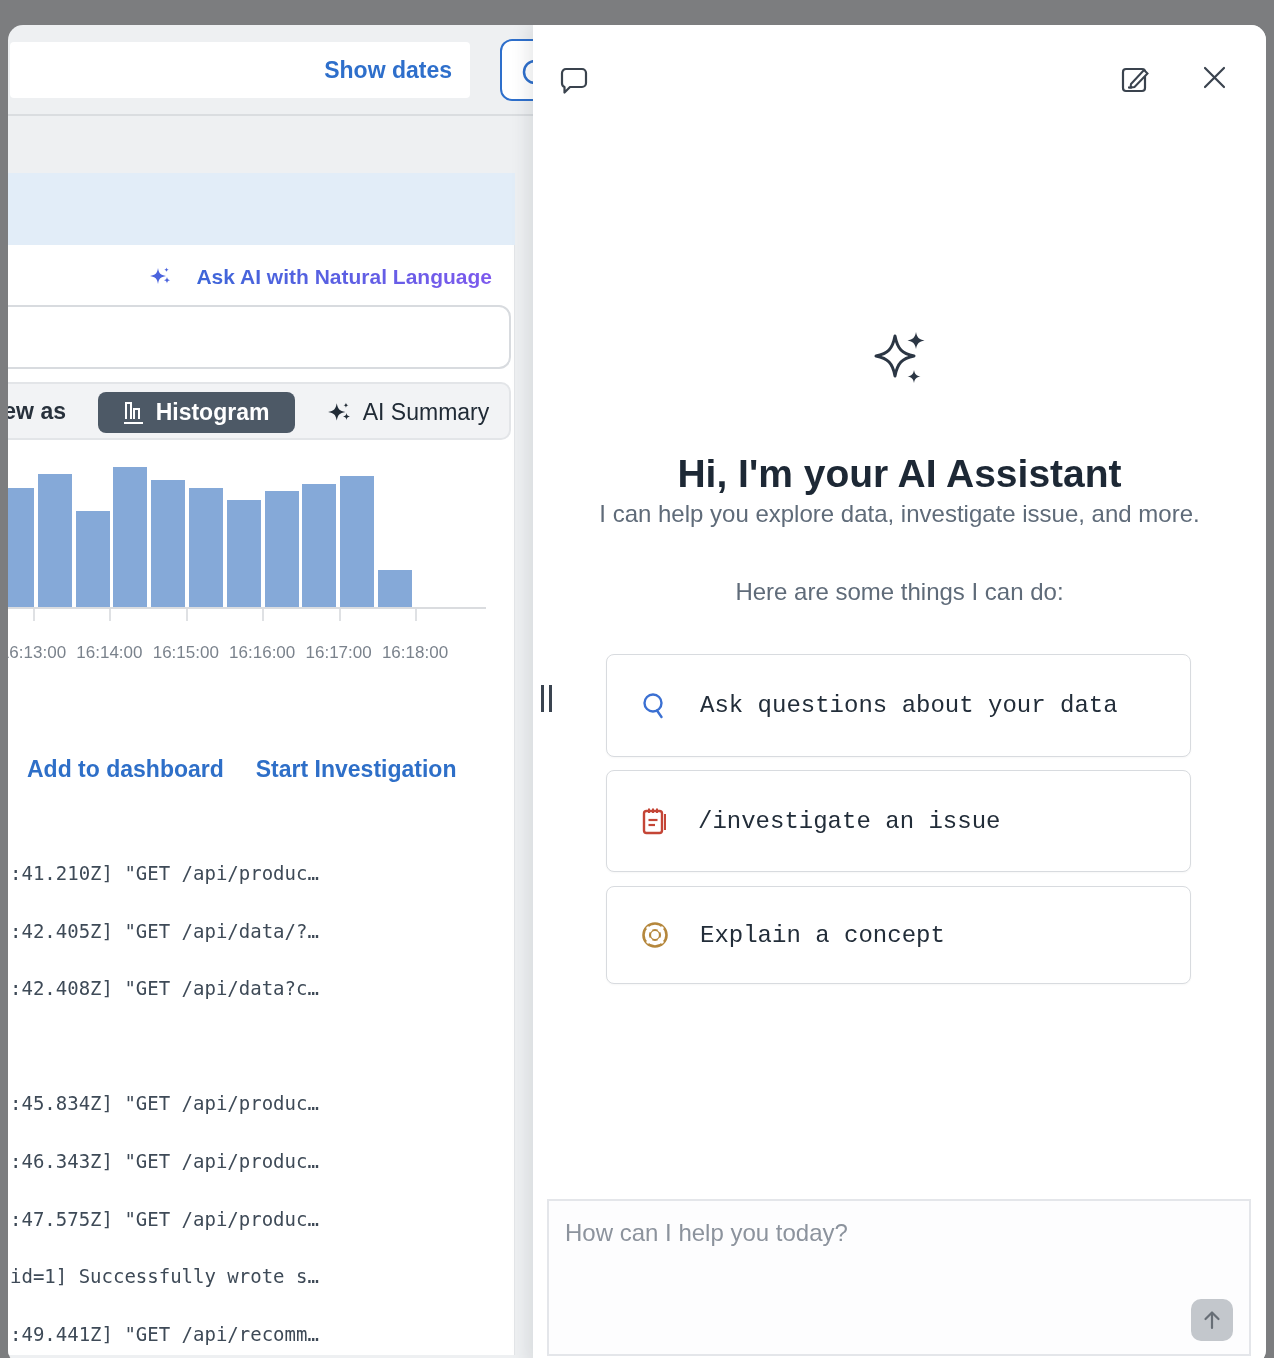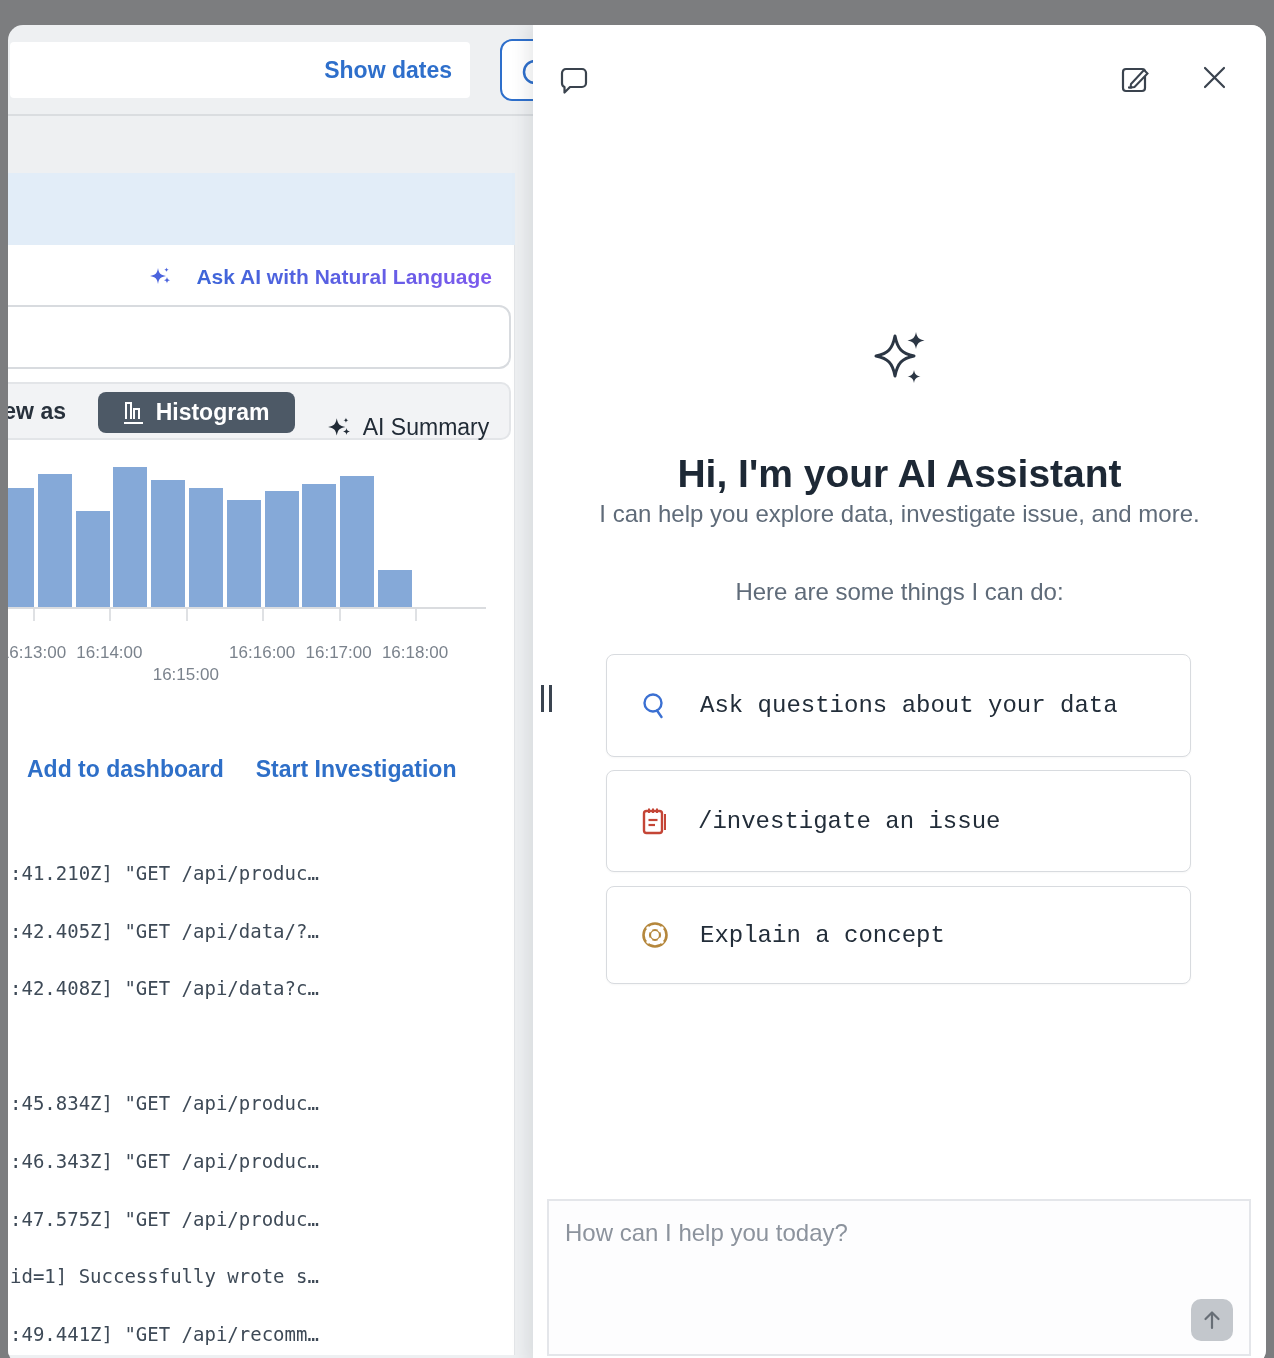--- a/index.html
+++ b/index.html
@@ -33,21 +33,21 @@
 
   .query-input { position:absolute; left:-24px; top:280px; width:527px; height:64px;
                  background:#fff; border:2px solid #d8dbdf; border-radius:12px; }
 
   .tabbar { position:absolute; left:-24px; top:357px; width:527px; height:58px;
             background:#f2f3f5; border:2px solid #e3e5e8; border-radius:10px; }
   .view-as { position:absolute; left:-4px; top:14px; font-size:23px; font-weight:700; color:#28313c; }
   .tab { position:absolute; top:8px; height:41px; display:flex; align-items:center;
          justify-content:center; gap:10px; border-radius:8px; font-size:23px; }
   .tab-histogram { left:112px; width:197px; background:#4d5966; color:#ffffff; font-weight:700; }
-  .tab-ai-summary { left:324px; width:196px; color:#212b36; font-weight:500;margin-top:15px; }
+  .tab-ai-summary { left:324px; width:196px; color:#212b36; font-weight:500; }
 
   .chart { position:absolute; left:-8px; top:430px; width:500px; height:152px; }
   .chart .bar { position:absolute; bottom:0; width:34px; }
   .axis-line { position:absolute; left:-8px; top:582px; width:486px; height:2px; background:#dadcdf; }
   .tick { position:absolute; top:584px; width:2px; height:12px; background:#dfe1e4; }
   .tick-label { position:absolute; top:618px; width:90px; margin-left:-45px; text-align:center;
                 font-size:17px; color:#7a828c; white-space:nowrap; }
 
   .links-row { position:absolute; left:19px; top:731px; display:flex; gap:32px; }
   .links-row .link { color:#2e6fc8; font-size:23px; font-weight:600; cursor:pointer; }
@@ -162,21 +162,21 @@
       <div class="bar" style="left: 340.2px; height: 131px; background: rgb(133, 169, 216);"></div>
       <div class="bar" style="left: 378px; height: 37px; background: rgb(133, 169, 216);"></div>
     </div>
   <div class="axis-line"></div>
   <div id="chart-ticks">
       <div class="tick" style="left: 25px;"></div>
       <div class="tick-label" style="left: 25px;">16:13:00</div>
       <div class="tick" style="left: 101.4px;"></div>
       <div class="tick-label" style="left: 101.4px;">16:14:00</div>
       <div class="tick" style="left: 177.8px;"></div>
-      <div class="tick-label" style="left: 177.8px; margin-top: 22px;">16:15:00</div>
+      <div class="tick-label" style="left: 177.8px;">16:15:00</div>
       <div class="tick" style="left: 254.2px;"></div>
       <div class="tick-label" style="left: 254.2px;">16:16:00</div>
       <div class="tick" style="left: 330.6px;"></div>
       <div class="tick-label" style="left: 330.6px;">16:17:00</div>
       <div class="tick" style="left: 407px;"></div>
       <div class="tick-label" style="left: 407px;">16:18:00</div>
     </div>
 
   <div class="links-row">
     <span class="link">Add to dashboard</span>

